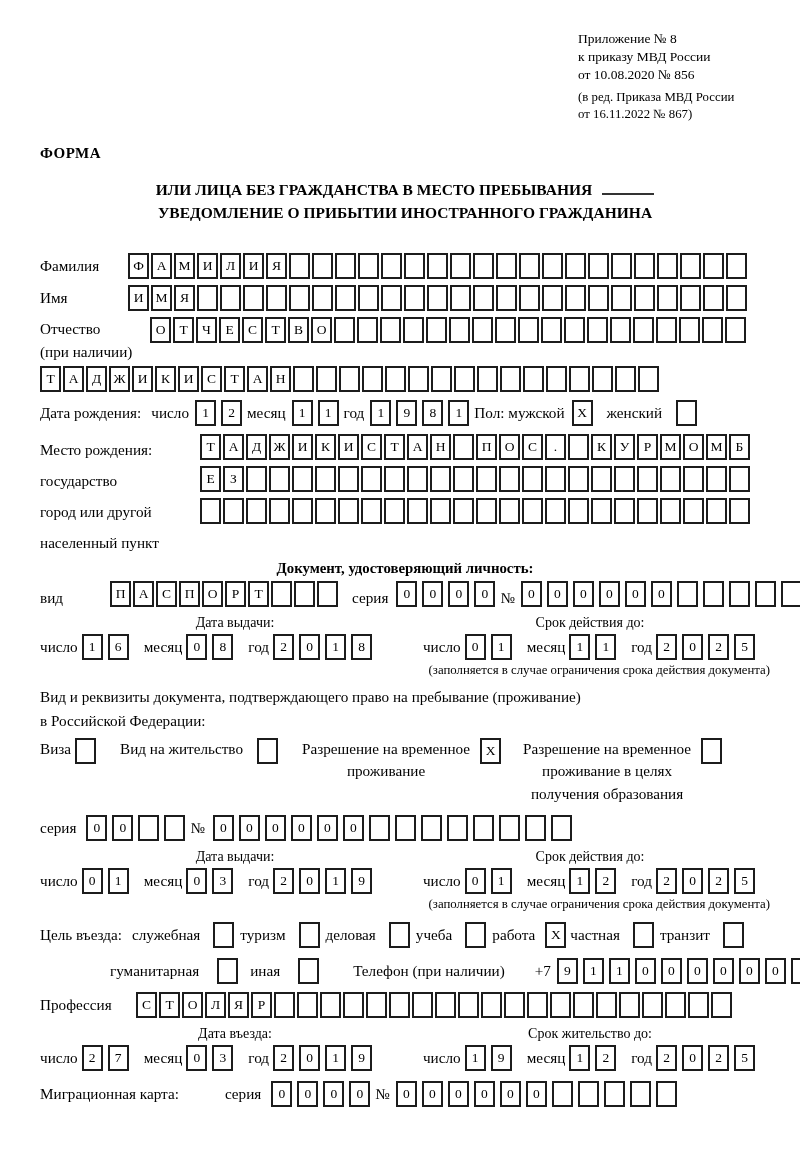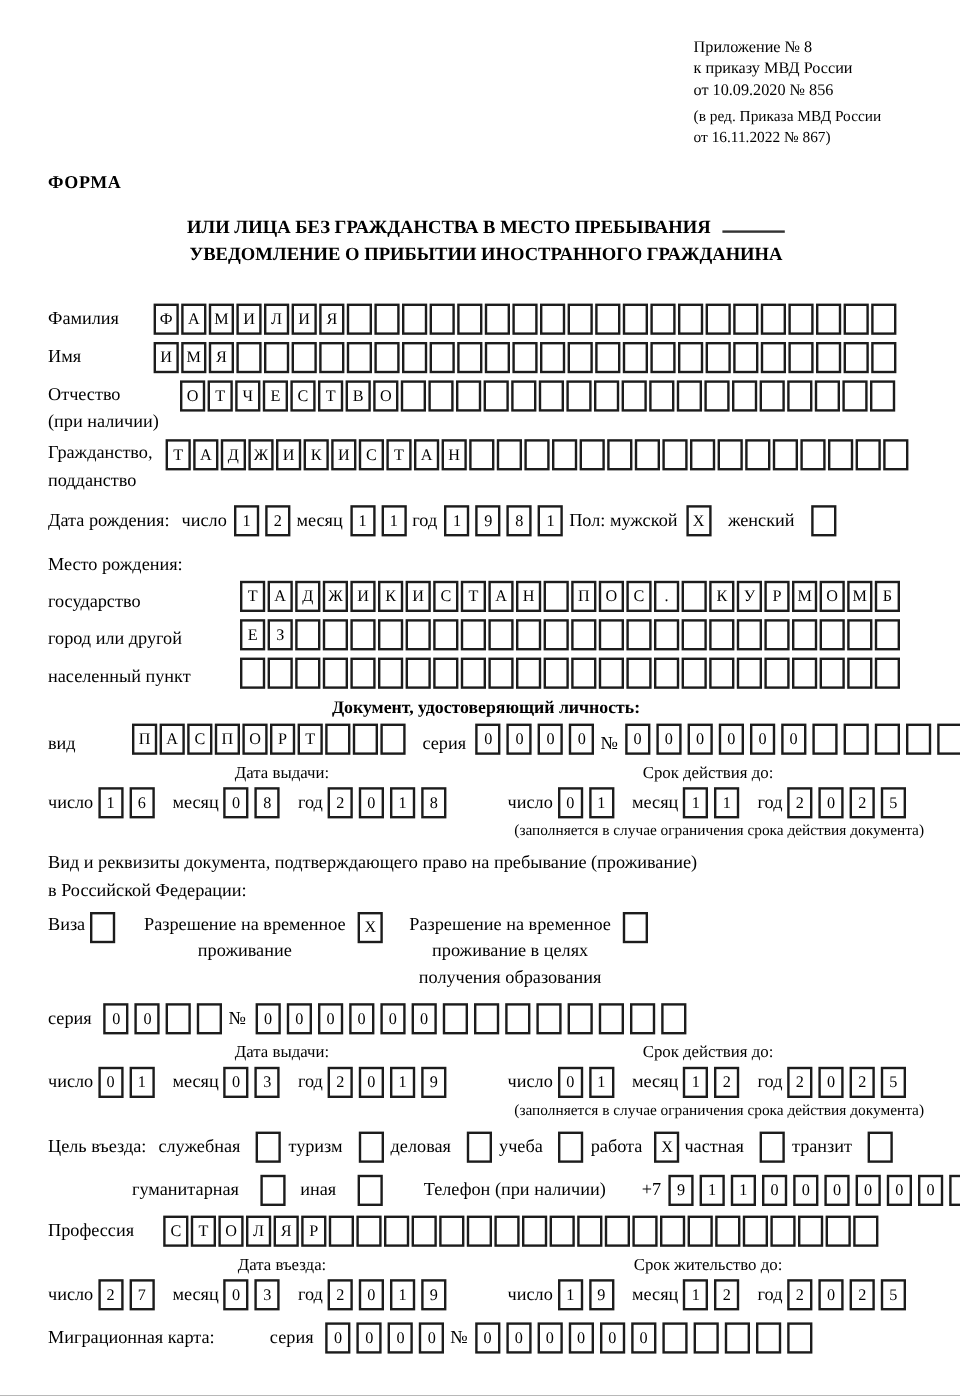--- a/index.html
+++ b/index.html
@@ -52,21 +52,21 @@
   .purp .lbl{margin-right:6px;}
 </style>
 </head>
 <body>
 
 <div class="page">
 
   <div class="hdr-block">
     <div>Приложение № 8</div>
     <div>к приказу МВД России</div>
-    <div>от 10.09.2020 № 856</div>
+    <div>от 10.08.2020 № 856</div>
     <div class="sub">
       <div>(в ред. Приказа МВД России</div>
       <div>от 16.11.2022 № 867)</div>
     </div>
   </div>
 
   <div class="forma">ФОРМА</div>
 
   <div class="title">
     <div><span>ИЛИ ЛИЦА БЕЗ ГРАЖДАНСТВА В МЕСТО ПРЕБЫВАНИЯ</span><span class="blankline"></span></div>
@@ -169,24 +169,20 @@
         <span class="cell"></span>
         <span class="cell"></span>
         <span class="cell"></span>
         <span class="cell"></span>
         <span class="cell"></span>
         <span class="cell"></span>
       </span>
   </div>
 
   <div class="row top" style="margin-top:2px;">
-    <span class="lbl w96 stack">
-      <div>Гражданство,</div>
-      <div>подданство</div>
-    </span>
     <span class="cells">
         <span class="cell">Т</span>
         <span class="cell">А</span>
         <span class="cell">Д</span>
         <span class="cell">Ж</span>
         <span class="cell">И</span>
         <span class="cell">К</span>
         <span class="cell">И</span>
         <span class="cell">С</span>
         <span class="cell">Т</span>
@@ -233,21 +229,21 @@
     <span class="lbl">Пол: мужской</span>
     <span class="cells chk">
         <span class="cell">X</span>
       </span>
     <span class="lbl" style="margin-left:8px;">женский</span>
     <span class="cells chk" style="margin-left:14px;">
         <span class="cell"></span>
       </span>
   </div>
 
-  <div class="row top" style="margin-top:8px;align-items:flex-end;">
+  <div class="row top" style="margin-top:8px;">
     <span class="lblcol">
       <div>Место рождения:</div>
       <div>государство</div>
       <div>город или другой</div>
       <div>населенный пункт</div>
     </span>
     <span class="cellrows">
       <span class="cells">
           <span class="cell">Т</span>
           <span class="cell">А</span>
@@ -418,20 +414,26 @@
   <div class="plain" style="margin-top:6px;">в Российской Федерации:</div>
 
   <div class="optrow">
     <span class="opt">
       <span class="txt lbl">Виза</span>
       <span class="cells" style="margin-left:4px;">
           <span class="cell"></span>
         </span>
     </span>
     <span class="opt" style="margin-left:22px;">
+      <span class="txt lbl">Вид на жительство</span>
+      <span class="cells" style="margin-left:14px;">
+          <span class="cell"></span>
+        </span>
+    </span>
+    <span class="opt" style="margin-left:22px;">
       <span class="txt c lbl">
         <div>Разрешение на временное</div>
         <div>проживание</div>
       </span>
       <span class="cells" style="margin-left:10px;">
           <span class="cell">X</span>
         </span>
     </span>
     <span class="opt" style="margin-left:20px;">
       <span class="txt c lbl">

